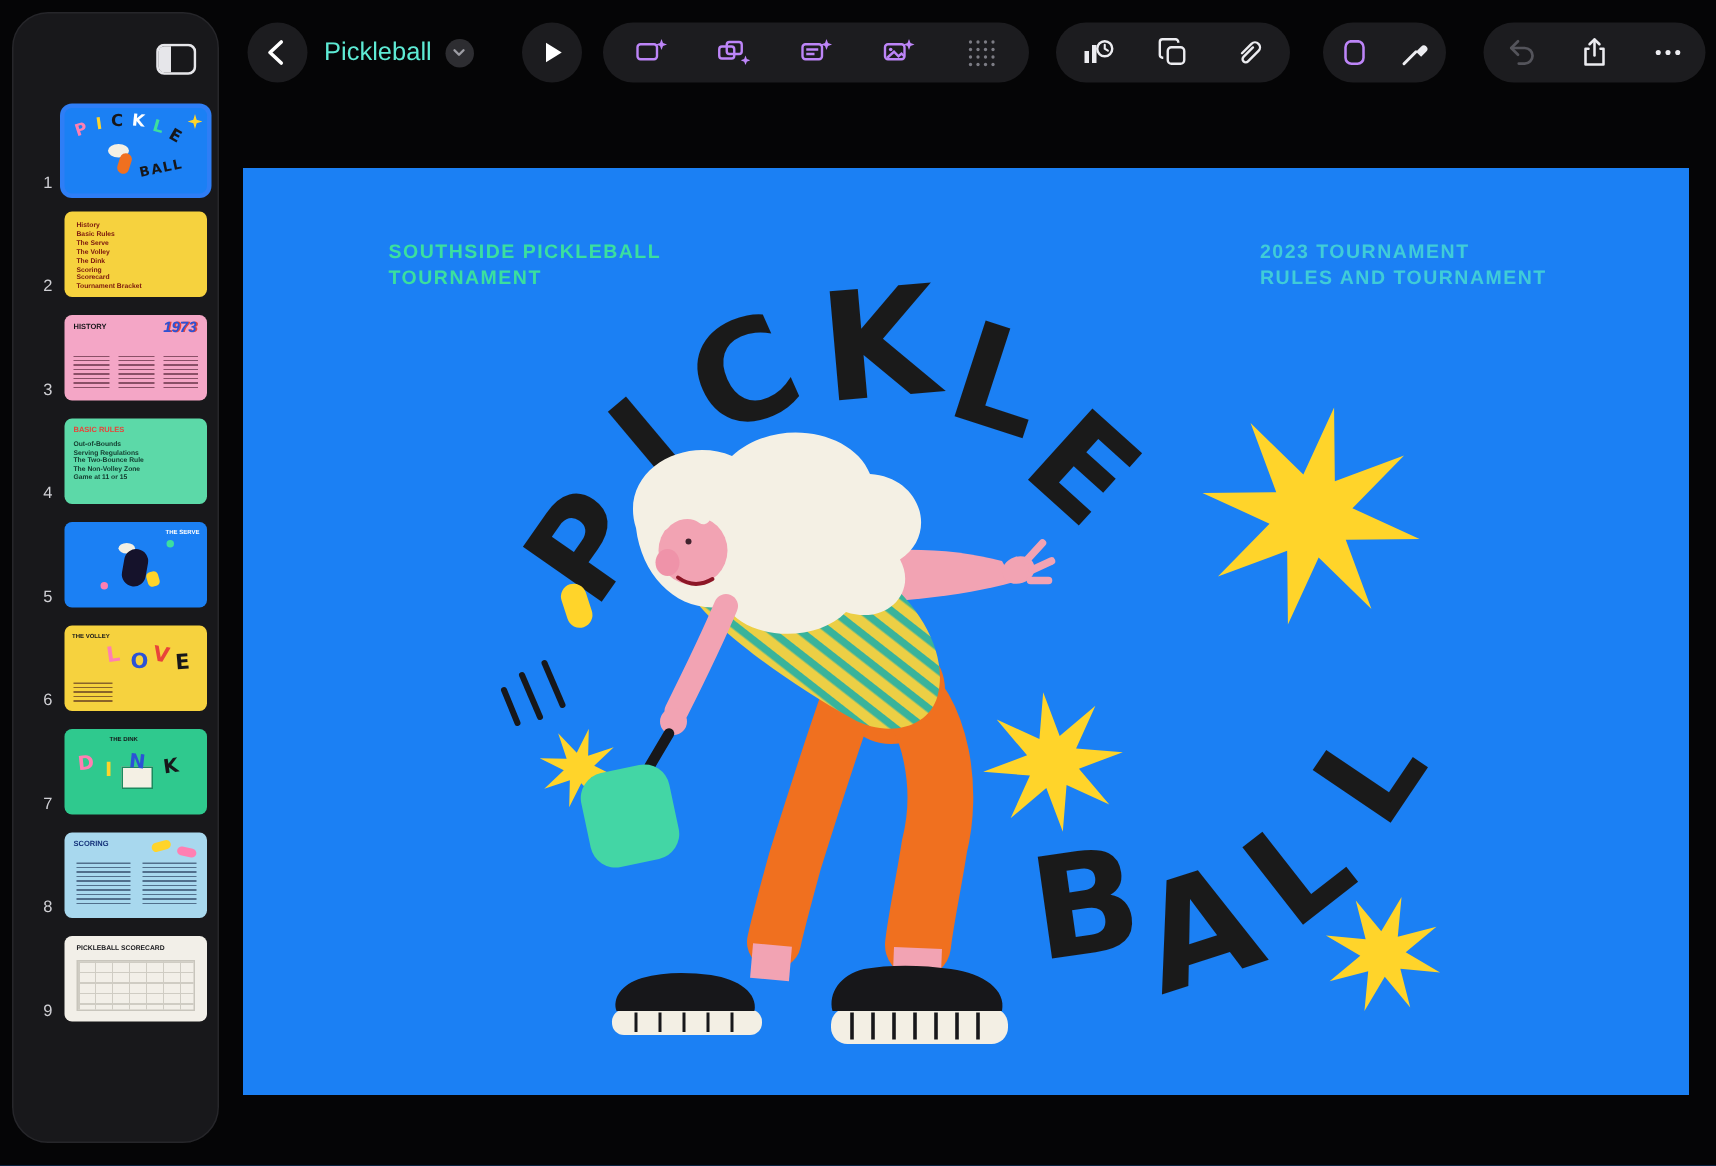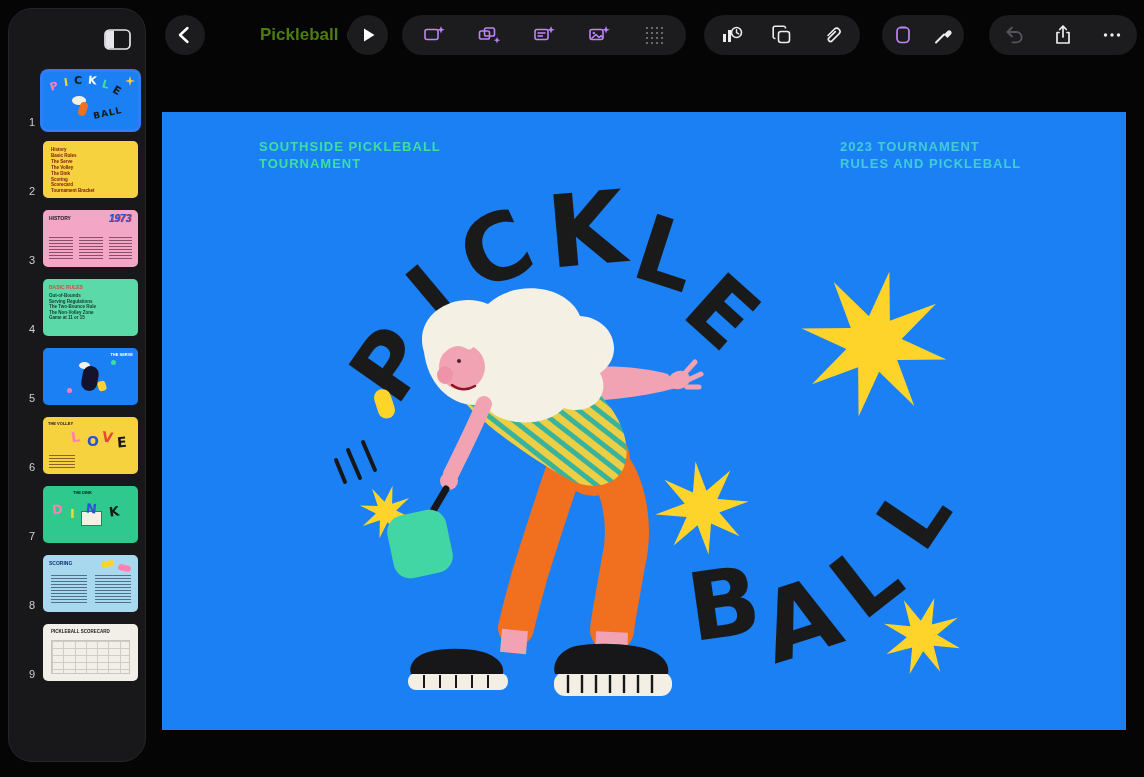--- a/index.html
+++ b/index.html
@@ -6,21 +6,21 @@
   html,body { width:1144px; height:777px; background:#050506; overflow:hidden;
               font-family:"Liberation Sans", sans-serif; }
 
   
   .toolbar { position:absolute; left:0; top:0; width:1144px; height:70px; }
   .circ { position:absolute; top:15px; width:40px; height:40px; border-radius:50%;
           background:#1c1c1f; border:none; display:flex; align-items:center; justify-content:center; cursor:pointer; }
   .btn-back { left:165px; }
   .btn-play { left:348px; }
   .doc-title { position:absolute; left:216px; top:15px; height:40px; display:flex; align-items:center; gap:9px; cursor:pointer; }
-  .doc-title .label { color:#4d7c0f; font-size:17px; font-weight:700;margin-left:44px; }
+  .doc-title .label { color:#5eead4; font-size:17px; font-weight:400; }
   .chev-badge { width:19px; height:19px; border-radius:50%; background:#2d2d31; display:flex; align-items:center; justify-content:center; }
   .pill { position:absolute; top:15px; height:40px; background:#1c1c1f; border-radius:20px;
           display:flex; align-items:center; justify-content:space-evenly; }
   .pill-insert  { left:402px; width:284px; }
   .pill-tools   { left:704px; width:156px; }
   .pill-style   { left:882px; width:82px;  }
   .pill-actions { left:989px; width:148px; }
   .tbtn { background:transparent; border:none; width:46px; height:40px;
           display:flex; align-items:center; justify-content:center; cursor:pointer; }
   .purple { color:#bd85f8; } .white { color:#ececf0; } .gray { color:#7c7c84; } .dim { color:#54545b; }
@@ -89,21 +89,21 @@
   .b2{left:56px;top:32px;width:13px;height:9px;border-right-width:1px;border-top-width:1px;border-bottom-width:1px;}
   .b3{left:69px;top:16px;width:11px;height:21px;border-right-width:1px;border-top-width:1px;border-bottom-width:1px;}
   .b4{left:80px;top:26px;width:9px;height:1px;border-top-width:1px;}
   .plus10{position:absolute;left:34px;top:21px;width:14px;height:12px;background:#1a1a1c;border-radius:2.5px;}
   .plus10::before{content:"";position:absolute;left:3.5px;top:5.5px;width:7px;height:1.4px;background:#fff;}
   .plus10::after{content:"";position:absolute;left:6.3px;top:2.8px;width:1.4px;height:7px;background:#fff;}
 
   
   .slide { position:absolute; left:162px; top:112px; width:964px; height:618px;
            background:#1b80f4; overflow:hidden; }
-  .hdr { position:absolute; top:26px; font-size:13px; font-weight:800; letter-spacing:1px; line-height:17px; }
+  .hdr { position:absolute; top:47px; font-size:13px; font-weight:800; letter-spacing:1px; line-height:17px; }
   .hdr-left  { left:97px;  color:#3bdf9f; }
   .hdr-right { left:678px; color:#40ccd8; }
   .slide svg { position:absolute; left:0; top:0; }
   .disp text { font-family:"DejaVu Sans", sans-serif; font-weight:700; fill:#1a1a1a;
                text-anchor:middle; dominant-baseline:central; }
 </style>
 </head>
 <body>
 
 <header class="toolbar">
@@ -465,17 +465,17 @@
         </g>
       </g>
     </svg>
 
     <div class="hdr hdr-left">
       <div>SOUTHSIDE PICKLEBALL</div>
       <div>TOURNAMENT</div>
     </div>
     <div class="hdr hdr-right">
       <div>2023 TOURNAMENT</div>
-      <div>RULES AND PICKLEBALL</div>
+      <div>RULES AND TOURNAMENT</div>
     </div>
 
   </div>
 </main>
 
 </body></html>

